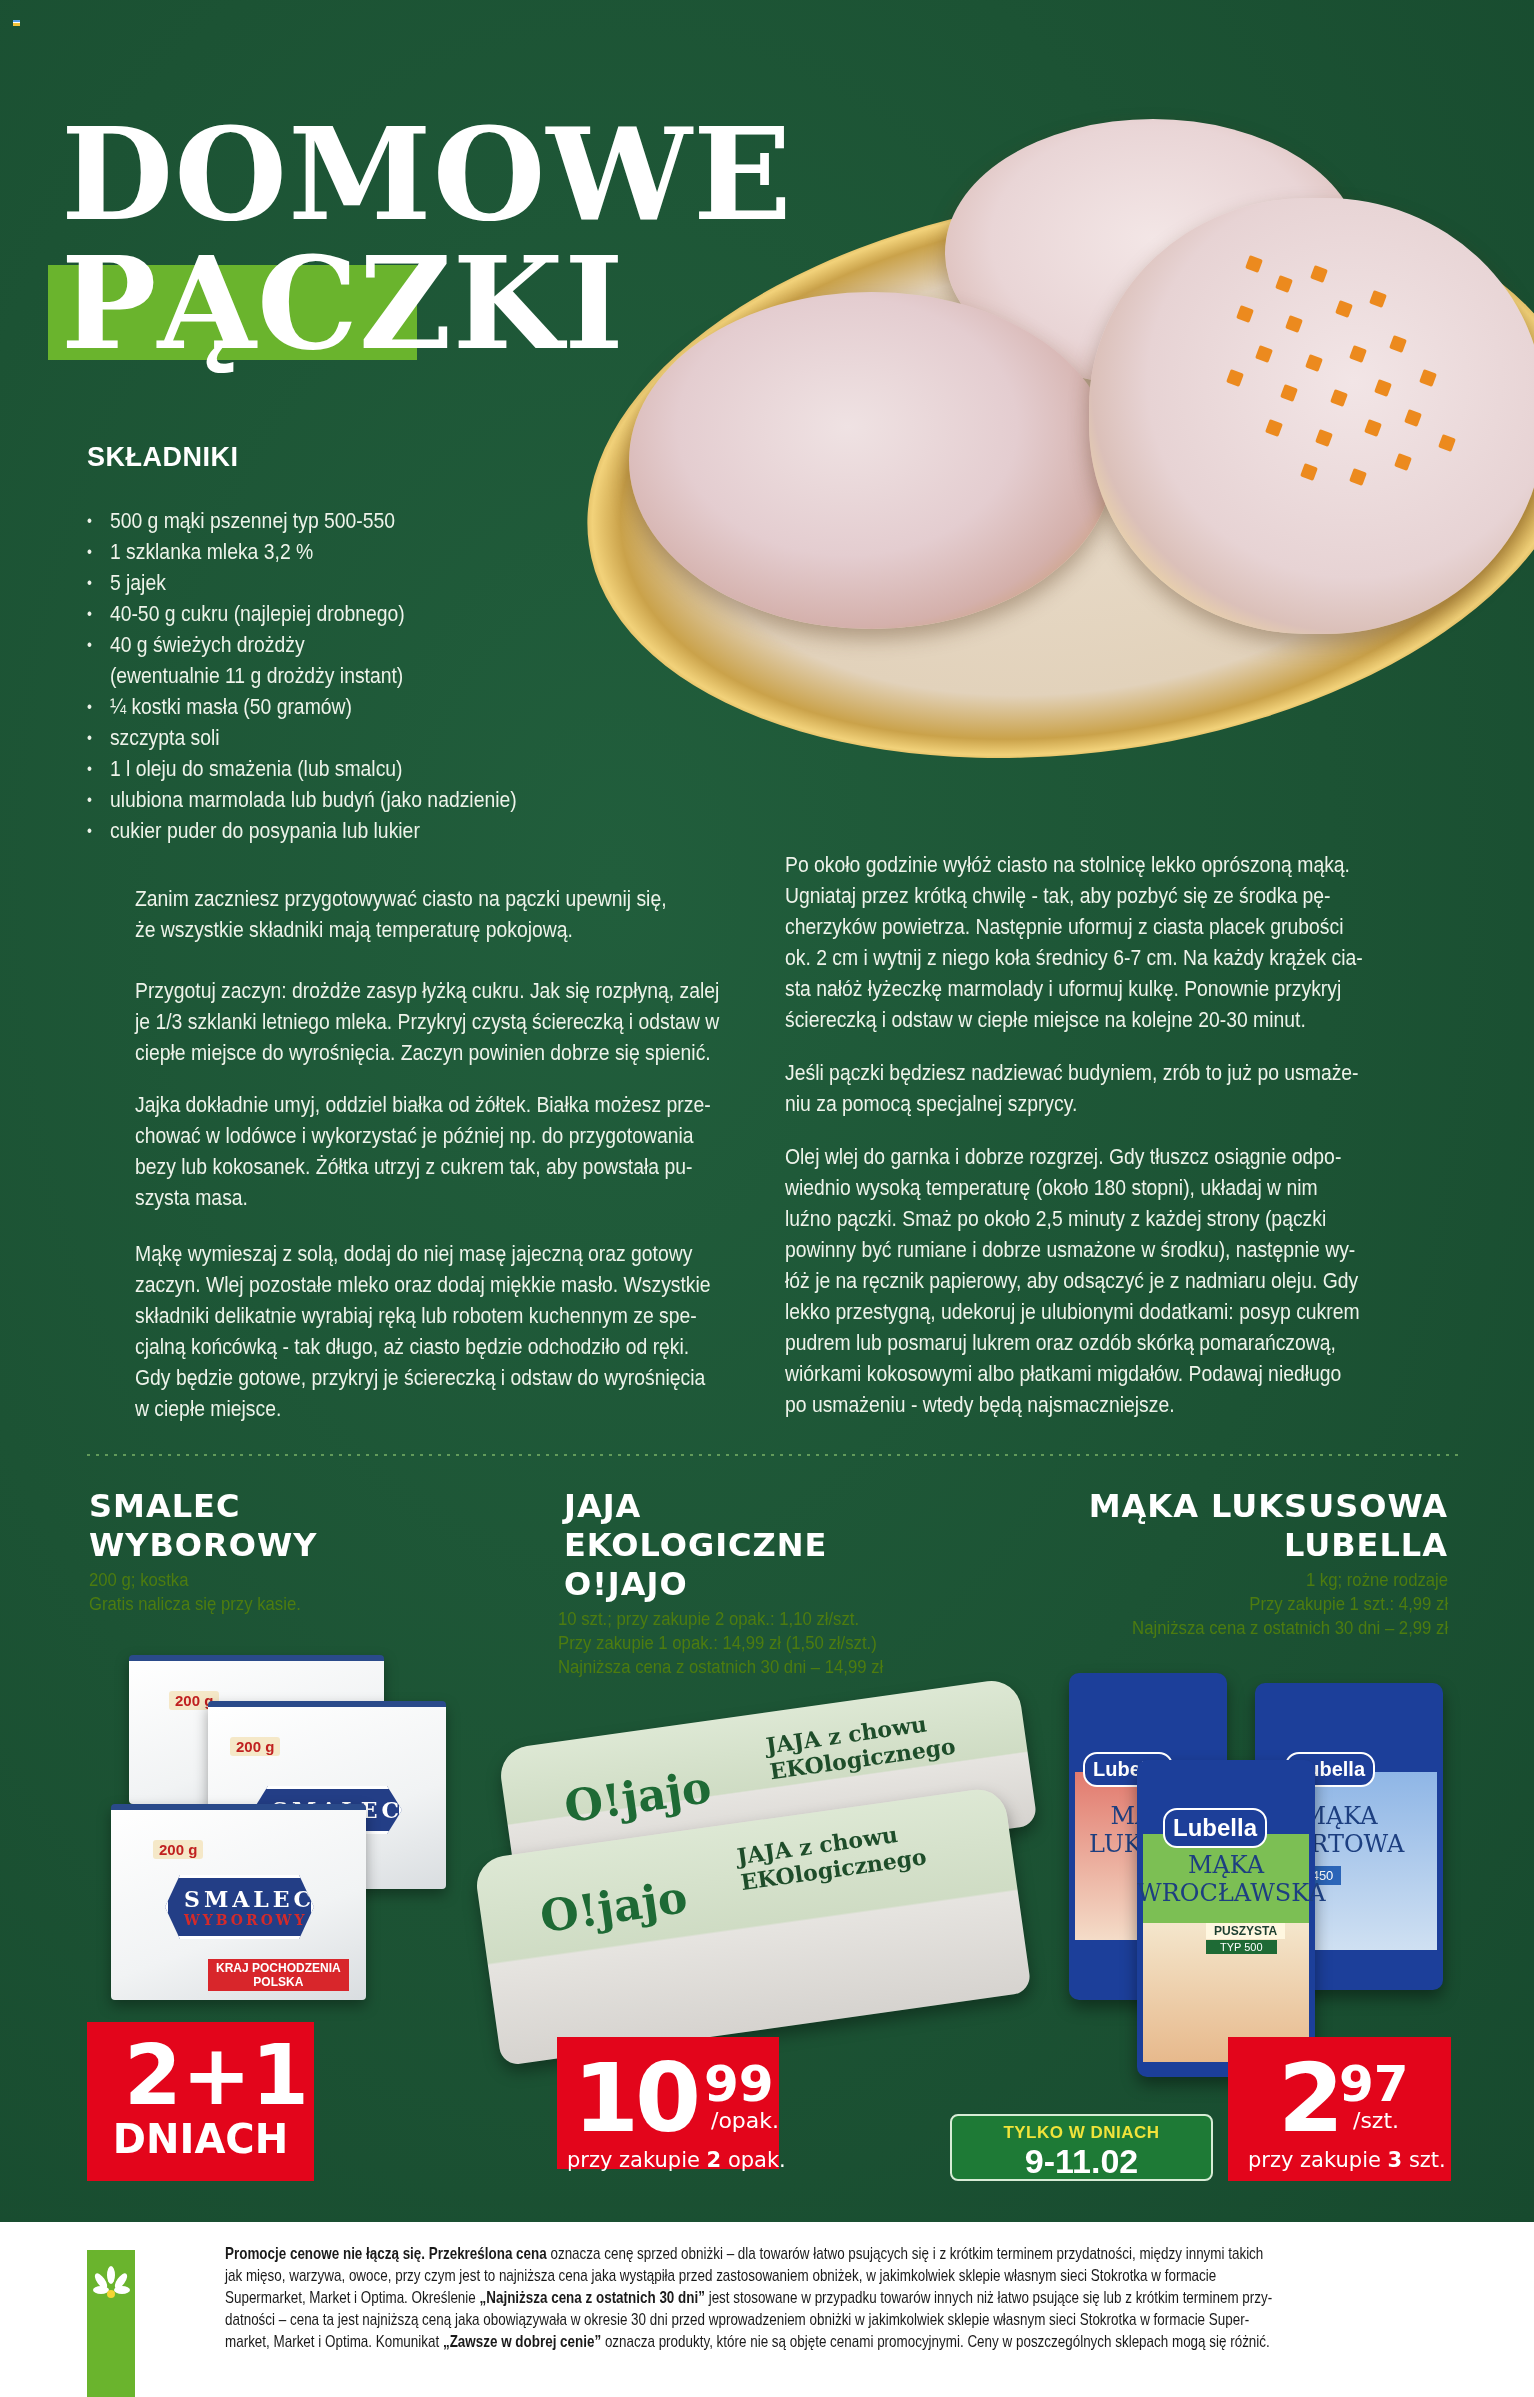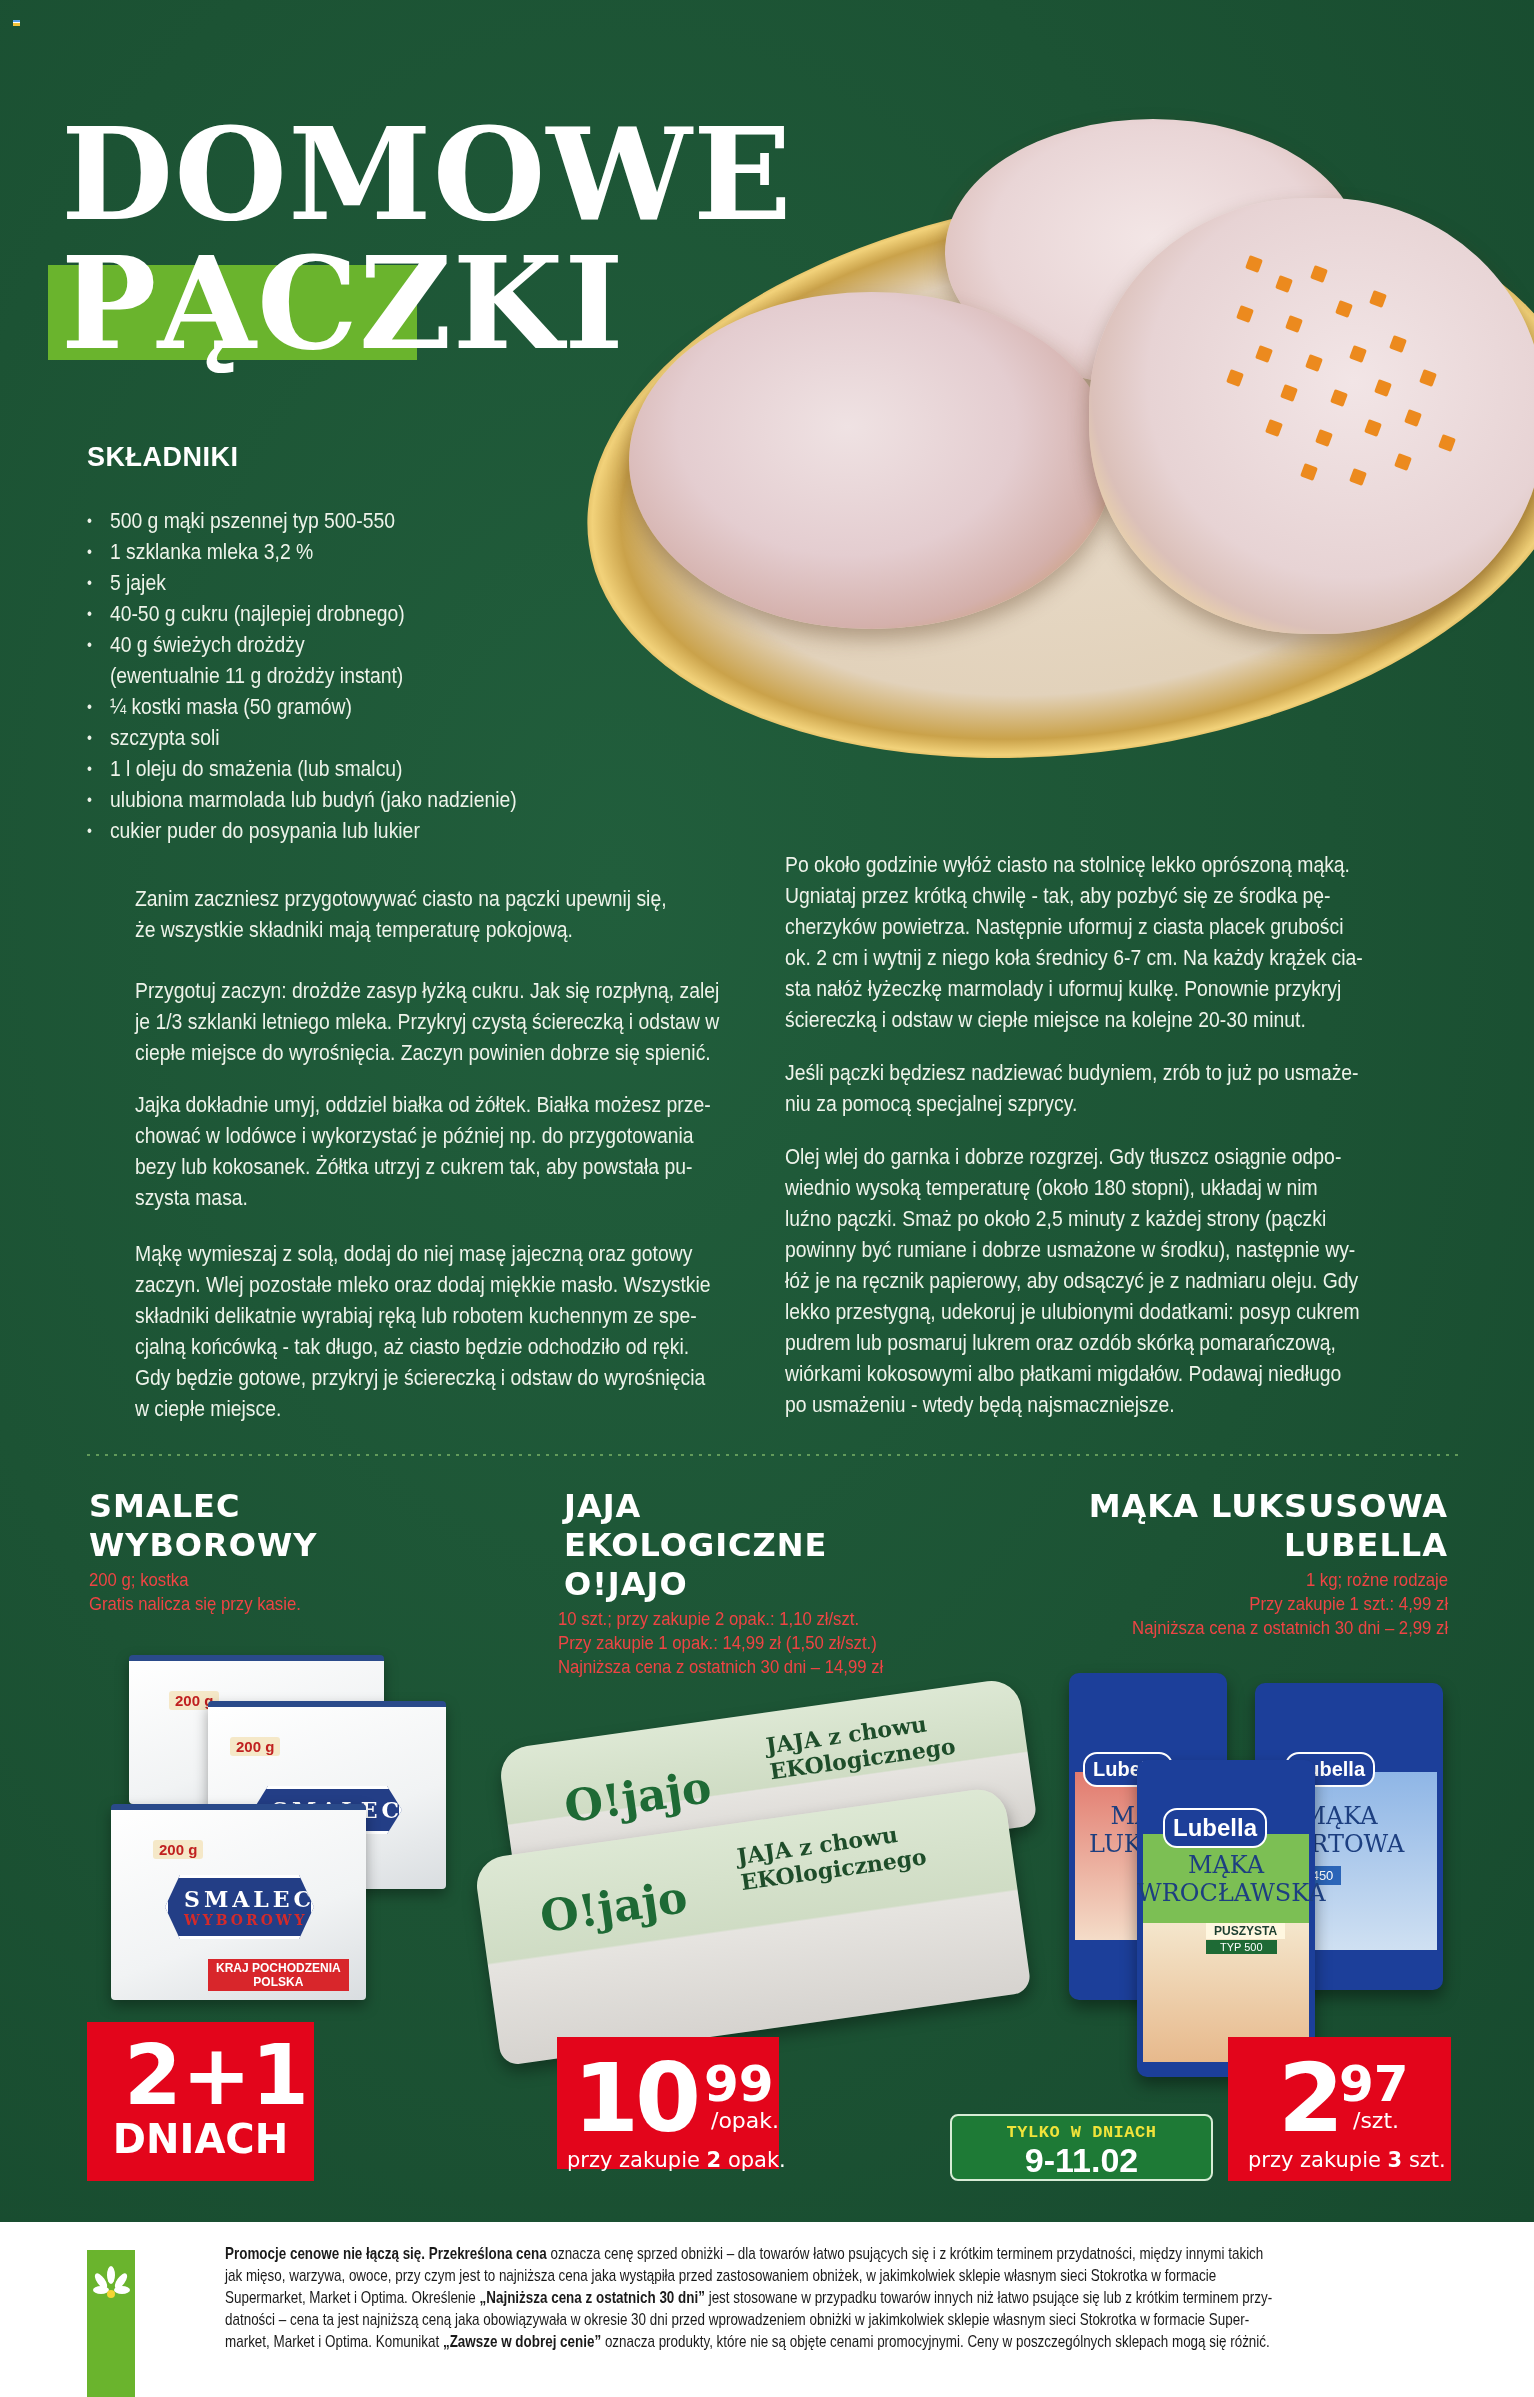--- a/index.html
+++ b/index.html
@@ -44,21 +44,21 @@
   .para { position: absolute; color: #eef3ea; font-size: 22px; line-height: 31px; text-align: justify; text-align-last: left; }
   .para span.line { display: block; white-space: nowrap; transform: scaleX(0.88); transform-origin: left; }
   .col-left { left: 87px; width: 663px; margin-left: 48px; }
   .col-right { left: 785px; width: 683px; }
 
   .dots { position: absolute; left: 87px; top: 1454px; width: 1376px; height: 2px;
     background: repeating-linear-gradient(90deg, #7fb86a 0 3px, transparent 3px 9px); opacity: 0.7; }
 
   
   .p-name { position: absolute; color: #fff; font-family: "DejaVu Sans", sans-serif; font-weight: bold; font-size: 32px; line-height: 39px; letter-spacing: 1px; }
-  .p-info { position: absolute; color: #ef4444; font-size: 19px; line-height: 24px; white-space: nowrap; }
+  .p-info { position: absolute; color: #4d7c0f; font-size: 19px; line-height: 24px; white-space: nowrap; }
   .p-info span { display: block; transform: scaleX(0.88); }
   .left-info span { transform-origin: left; }
   .right-info span { transform-origin: right; text-align: right; }
 
   .smalec-pack { position: absolute; background: linear-gradient(160deg, #ffffff 0%, #f1f3f4 60%, #d9dde0 100%); border-radius: 4px;
     box-shadow: 0 6px 14px rgba(0,0,0,0.35); border-top: 6px solid #2a4a8a; }
   .weight-tag { position: absolute; background: #f5e8c8; color: #c02020; font-weight: bold; font-size: 15px; padding: 1px 6px; border-radius: 3px; }
   .smalec-logo { position: absolute; background: #233e86; color: #fff; font-family: "DejaVu Serif", serif; font-weight: bold;
     font-size: 22px; letter-spacing: 4px; text-align: center; padding: 8px 16px; border: 3px solid #fff; outline: 3px solid #233e86;
     clip-path: polygon(10% 0, 90% 0, 100% 50%, 90% 100%, 10% 100%, 0 50%); }
@@ -89,21 +89,21 @@
   .price1 .note b, .price2 .note b { font-weight: bold; }
 
   .price2 { left: 1228px; top: 2037px; width: 223px; height: 144px; }
   .price2 .whole { position: absolute; left: 50px; top: 14px; font-size: 95px; line-height: 95px; }
   .price2 .cents { position: absolute; left: 111px; top: 22px; font-size: 50px; line-height: 50px; }
   .price2 .unit { position: absolute; left: 125px; top: 71px; font-size: 22px; font-weight: normal; }
   .price2 .note { position: absolute; left: 20px; top: 111px; font-size: 21px; font-weight: normal; white-space: nowrap; }
 
   .date-badge { position: absolute; left: 950px; top: 2114px; width: 263px; height: 67px; background: #1e7a36;
     border: 2px solid #d8ecd6; border-radius: 8px; text-align: center; }
-  .date-badge .lab { display: block; color: #f0e33a; font-weight: bold; font-size: 17px; margin-top: 7px; letter-spacing: 0.5px; font-family: Liberation Mono, monospace; }
+  .date-badge .lab { display: block; color: #f0e33a; font-weight: bold; font-size: 17px; margin-top: 7px; letter-spacing: 0.5px; }
   .date-badge .dates { display: block; color: #fff; font-weight: bold; font-size: 34px; line-height: 36px; }
 
   
   .footer-logo { position: absolute; left: 87px; top: 2250px; width: 48px; height: 148px; background: #6ab42d; }
   .footer-logo .petal { position: absolute; width: 8px; height: 18px; background: #fff; border-radius: 50%; }
   .footer-logo .center { position: absolute; left: 20px; top: 40px; width: 8px; height: 8px; border-radius: 50%; background: #f5d533; }
   .footer-text { position: absolute; left: 225px; top: 2243px; width: 1223px; color: #1a1a1a; font-size: 17px; line-height: 22px; }
   .footer-text span.line { display: block; white-space: nowrap; transform: scaleX(0.79); transform-origin: left; }
   .footer-text b { font-weight: bold; }
 </style>

